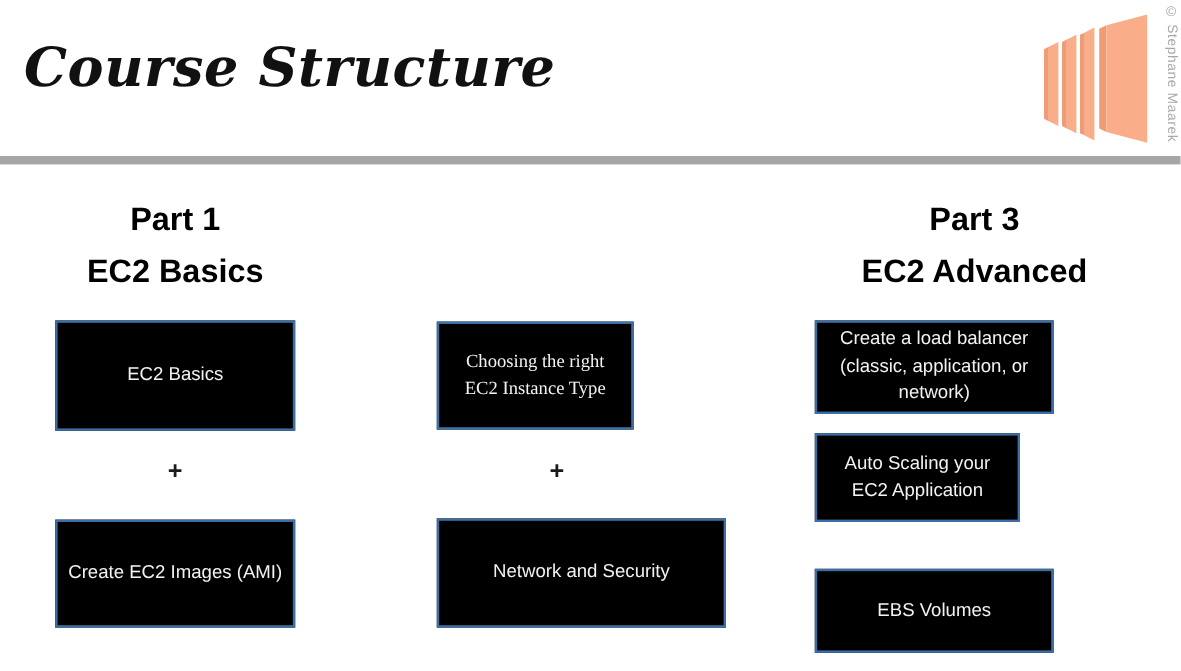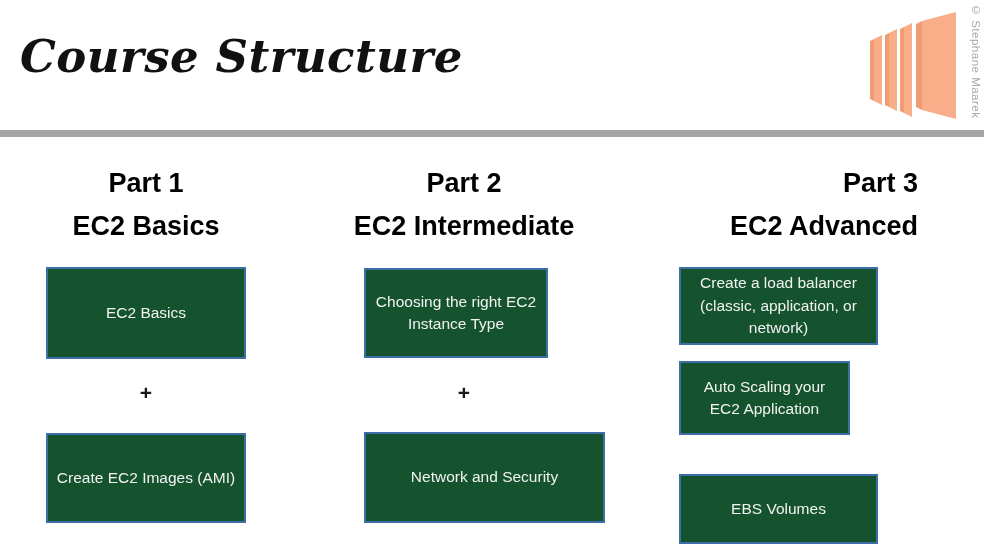--- a/index.html
+++ b/index.html
@@ -47,24 +47,24 @@
     top:162px;
     width:280px;
     text-align:center;
     font-weight:bold;
     font-size:27px;
     line-height:43px;
     color:#000000;
   }
   .col-header.c1{left:6px;}
   .col-header.c2{left:324px;}
-  .col-header.c3{left:638px;text-align:right;}
+  .col-header.c3{left:672px;}
   .box{
     position:absolute;
-    background:#14532d;
+    background:#000000;
     border:2px solid #3c6fa5;
     box-sizing:border-box;
     display:flex;
     align-items:center;
     justify-content:center;
     text-align:center;
     color:#f2f2f2;
     font-size:15.5px;
     line-height:1.45;
     padding:4px 8px;
@@ -75,21 +75,21 @@
     text-align:center;
     font-size:21px;
     font-weight:bold;
     color:#1a1a1a;
   }
   
   .b-c1-1{left:46px;top:267px;width:200px;height:92px;}
   .plus-c1{left:46px;top:381px;}
   .b-c1-2{left:46px;top:433px;width:200px;height:90px;}
   
-  .b-c2-1{left:364px;top:268px;width:184px;height:90px;}
+  .b-c2-1{left:364px;top:268px;width:164px;height:90px;font-family:Liberation Serif, serif;}
   .plus-c2{left:364px;top:381px;}
   .b-c2-2{left:364px;top:432px;width:241px;height:91px;}
   
   .b-c3-1{left:679px;top:267px;width:199px;height:78px;}
   .b-c3-2{left:679px;top:361px;width:171px;height:74px;}
   .b-c3-3{left:679px;top:452px;width:199px;height:70px;margin-top:22px;}
 </style>
 </head>
 <body>
 
@@ -113,24 +113,20 @@
     <polygon points="50,13 56,10 56,99 50,96" fill="#ef9b73"></polygon>
     <polygon points="56,10 90,1 90,108 56,99" fill="#f9ad89"></polygon>
   </svg>
 
   <div class="divider"></div>
 
   <div class="col-header c1">
     <div>Part 1</div>
     <div>EC2 Basics</div>
   </div>
-  <div class="col-header c2">
-    <div>Part 2</div>
-    <div>EC2 Intermediate</div>
-  </div>
   <div class="col-header c3">
     <div>Part 3</div>
     <div>EC2 Advanced</div>
   </div>
 
   <div class="box b-c1-1">EC2 Basics</div>
   <div class="plus plus-c1">+</div>
   <div class="box b-c1-2">Create EC2 Images (AMI)</div>
 
   <div class="box b-c2-1">Choosing the right EC2 Instance Type</div>

